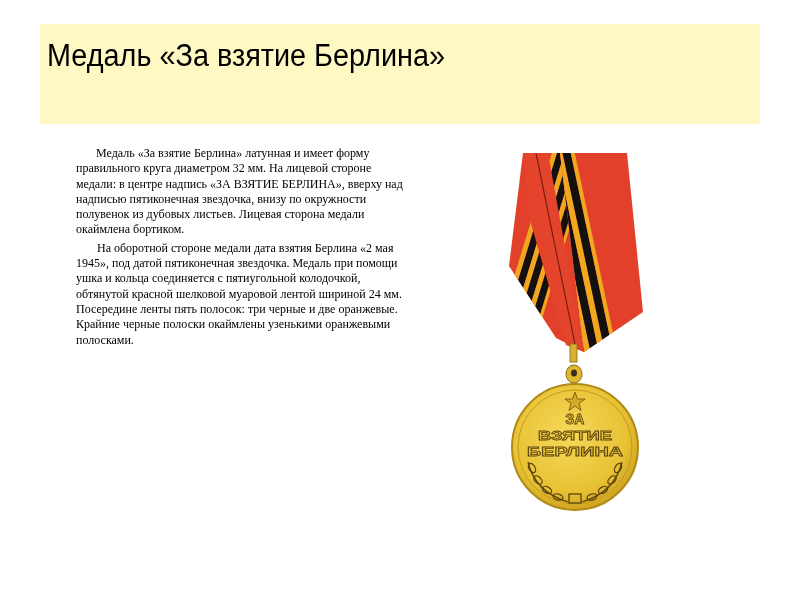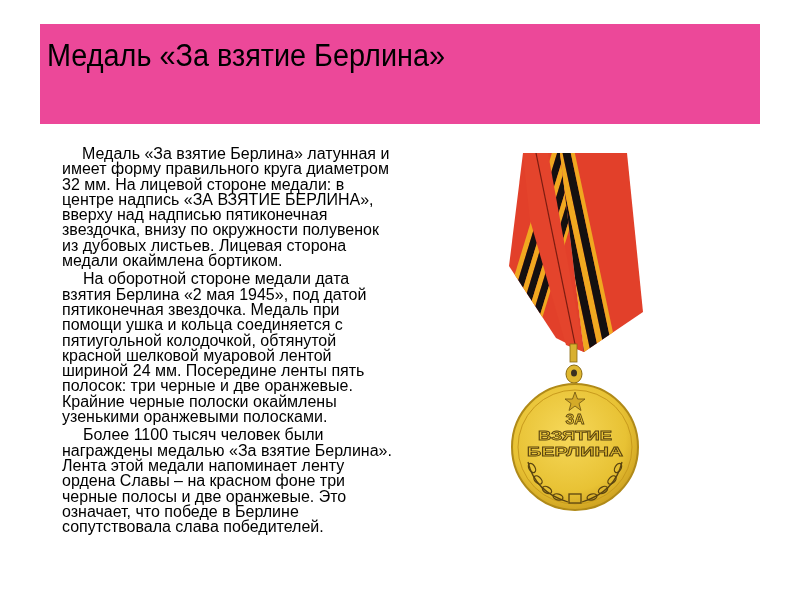--- a/index.html
+++ b/index.html
@@ -2,54 +2,53 @@
 <html><head>
   <meta charset="utf-8">
   <style>
     html, body { margin: 0; padding: 0; }
     body {
       width: 800px; height: 600px; background: #ffffff; position: relative; overflow: hidden;
       font-family: "Liberation Sans", sans-serif;
     }
     .title-bar {
       position: absolute; left: 40px; top: 24px; width: 720px; height: 100px;
-      background: #ec4899;
+      background: #fef9c3;
     }
     .title-text {
       position: absolute; left: 7px; top: 14px;
       font-family: "Liberation Sans", sans-serif;
       font-size: 31px; color: #000; letter-spacing: 0px;
       transform: scaleX(0.93); transform-origin: left top;
       white-space: nowrap;
     }
     .body-text {
-      position: absolute; left: 62px; top: 146px; width: 330px;
-      font-family: Liberation Sans, sans-serif;
-      font-size: 16px; line-height: 15.3px; color: #000;
+      position: absolute; left: 76px; top: 146px; width: 330px;
+      font-family: Liberation Serif, serif;
+      font-size: 12px; line-height: 15.3px; color: #000;
     }
     .body-text p {
       margin: 0 0 3px 0; text-indent: 21px; text-align: left;
     }
     .body-text p.first { text-indent: 20px; }
     .medal-wrap {
       position: absolute; left: 490px; top: 140px; width: 180px; height: 390px; text-align: right;
     }
     svg { display: block; }
   </style>
 </head>
 <body>
 
 <div class="title-bar">
   <div class="title-text">Медаль «За взятие Берлина»</div>
 </div>
 
 <div class="body-text">
   <p class="first">Медаль «За взятие Берлина» латунная и имеет форму правильного круга диаметром 32 мм. На лицевой стороне медали: в центре надпись «ЗА ВЗЯТИЕ БЕРЛИНА», вверху над надписью пятиконечная звездочка, внизу по окружности полувенок из дубовых листьев. Лицевая сторона медали окаймлена бортиком.</p>
   <p>На оборотной стороне медали дата взятия Берлина «2 мая 1945», под датой пятиконечная звездочка. Медаль при помощи ушка и кольца соединяется с пятиугольной колодочкой, обтянутой красной шелковой муаровой лентой шириной 24 мм. Посередине ленты пять полосок: три черные и две оранжевые. Крайние черные полоски окаймлены узенькими оранжевыми полосками.</p>
-  <p>Более 1100 тысяч человек были награждены медалью «За взятие Берлина». Лента этой медали напоминает ленту ордена Славы – на красном фоне три черные полосы и две оранжевые. Это означает, что победе в Берлине сопутствовала слава победителей.</p>
 </div>
 
 <div class="medal-wrap">
   <svg width="180" height="390" viewBox="490 140 180 390">
     <defs>
       <clipPath id="leftFold">
         <polygon points="523,153 560,153 584,352 556,338 509,266"></polygon>
       </clipPath>
       <clipPath id="rightFold">
         <polygon points="560,153 627,153 643,312 584,352"></polygon>

